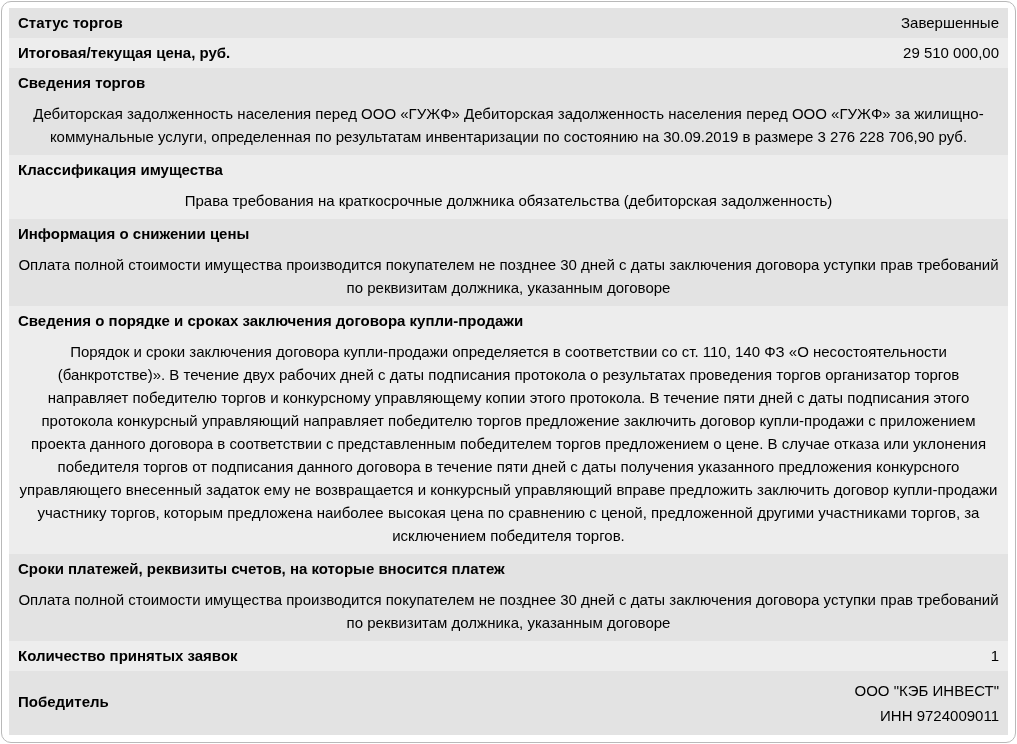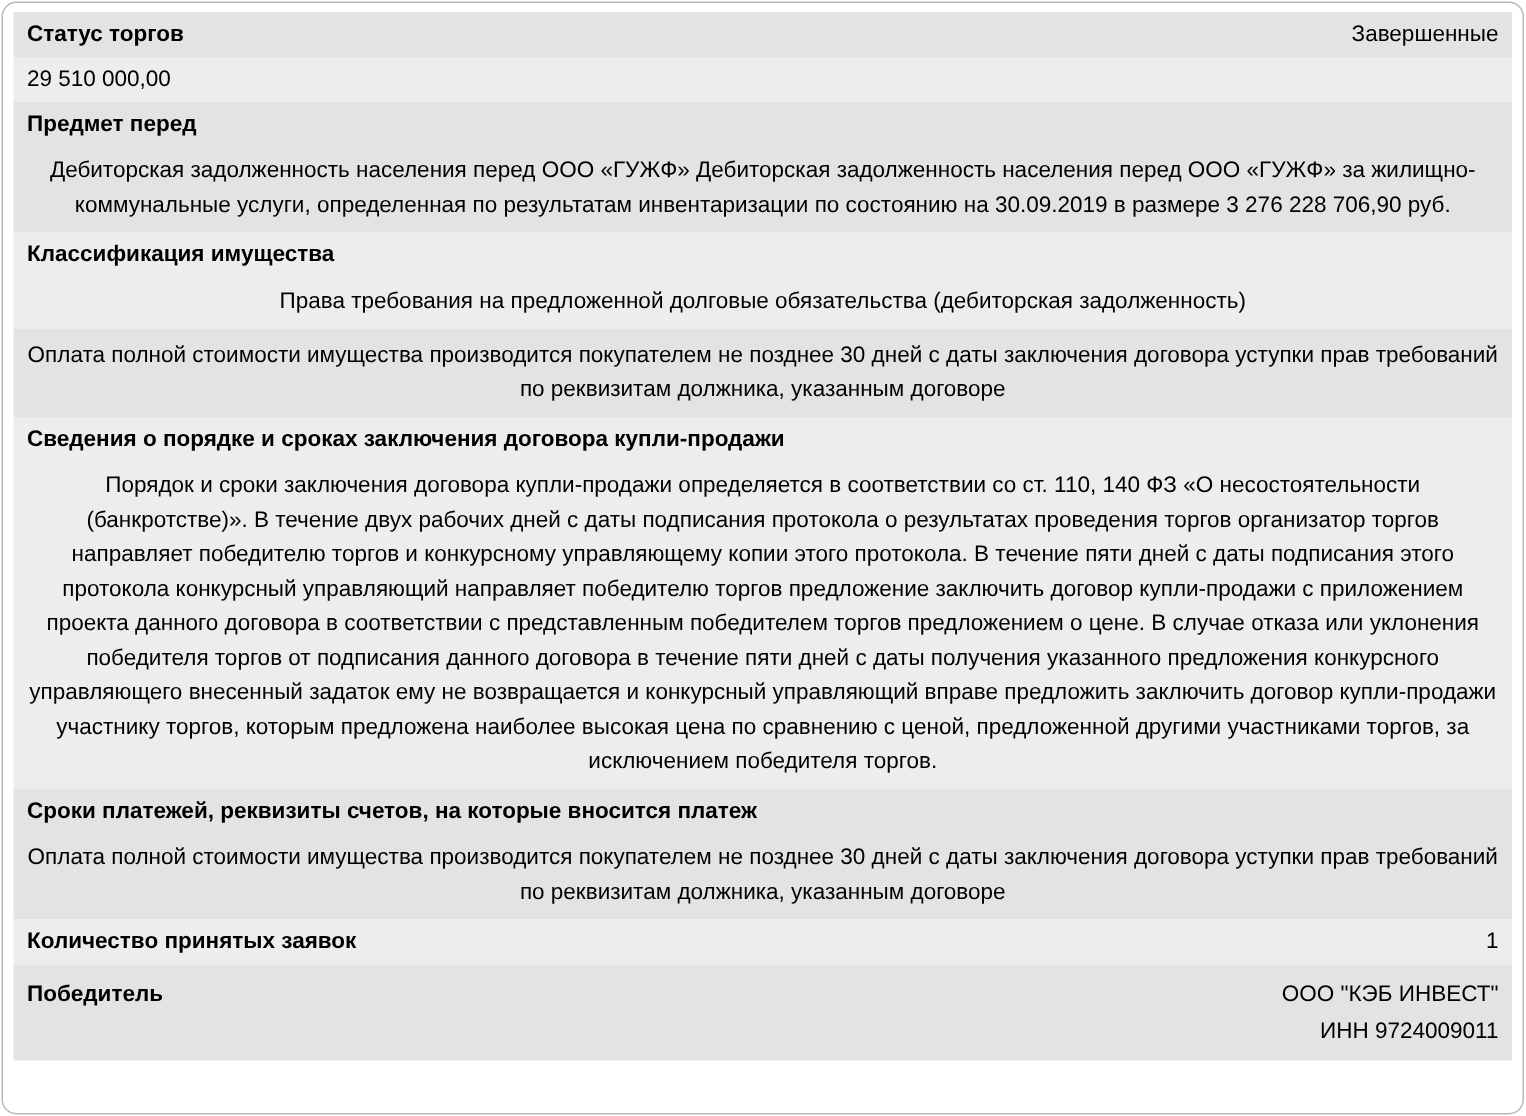--- a/index.html
+++ b/index.html
@@ -51,53 +51,55 @@
     max-width: 985px;
     text-align: center;
   }
   .winner {
     display: flex;
     justify-content: space-between;
     align-items: flex-start;
     padding-top: 7px;
     padding-bottom: 7px;
   }
-  .winner .label { font-weight: bold; line-height: 25px; }
+  .winner .label { font-weight: bold; line-height: 25px; margin-top: 11px; }
   .winner .winner-right {
     text-align: right;
     line-height: 25px;
     white-space: nowrap;
   }
 </style>
 </head>
 <body>
 
 <div class="panel">
   <div class="rows">
 
     <div class="row kv">
       <div class="label">Статус торгов</div>
       <div class="value">Завершенные</div>
     </div>
 
     <div class="row kv">
+      <div class="label">Итоговая/текущая цена, руб.</div>
       <div class="value">29 510 000,00</div>
     </div>
 
     <div class="row section">
-      <div class="heading">Предмет перед</div>
+      <div class="heading">Сведения торгов</div>
       <p>Дебиторская задолженность населения перед ООО «ГУЖФ» Дебиторская задолженность населения перед ООО «ГУЖФ» за жилищно-коммунальные услуги, определенная по результатам инвентаризации по состоянию на 30.09.2019 в размере 3 276 228 706,90 руб.</p>
     </div>
 
     <div class="row section">
       <div class="heading">Классификация имущества</div>
-      <p>Права требования на предложенной долговые обязательства (дебиторская задолженность)</p>
+      <p>Права требования на краткосрочные должника обязательства (дебиторская задолженность)</p>
     </div>
 
     <div class="row section">
+      <div class="heading">Информация о снижении цены</div>
       <p>Оплата полной стоимости имущества производится покупателем не позднее 30 дней с даты заключения договора уступки прав требований по реквизитам должника, указанным договоре</p>
     </div>
 
 
     <div class="row section">
       <div class="heading">Сведения о порядке и сроках заключения договора купли-продажи</div>
       <p>Порядок и сроки заключения договора купли-продажи определяется в соответствии со ст. 110, 140 ФЗ «О несостоятельности (банкротстве)». В течение двух рабочих дней с даты подписания протокола о результатах проведения торгов организатор торгов направляет победителю торгов и конкурсному управляющему копии этого протокола. В течение пяти дней с даты подписания этого протокола конкурсный управляющий направляет победителю торгов предложение заключить договор купли-продажи с приложением проекта данного договора в соответствии с представленным победителем торгов предложением о цене. В случае отказа или уклонения победителя торгов от подписания данного договора в течение пяти дней с даты получения указанного предложения конкурсного управляющего внесенный задаток ему не возвращается и конкурсный управляющий вправе предложить заключить договор купли-продажи участнику торгов, которым предложена наиболее высокая цена по сравнению с ценой, предложенной другими участниками торгов, за исключением победителя торгов.</p>
     </div>
 
     <div class="row section">

